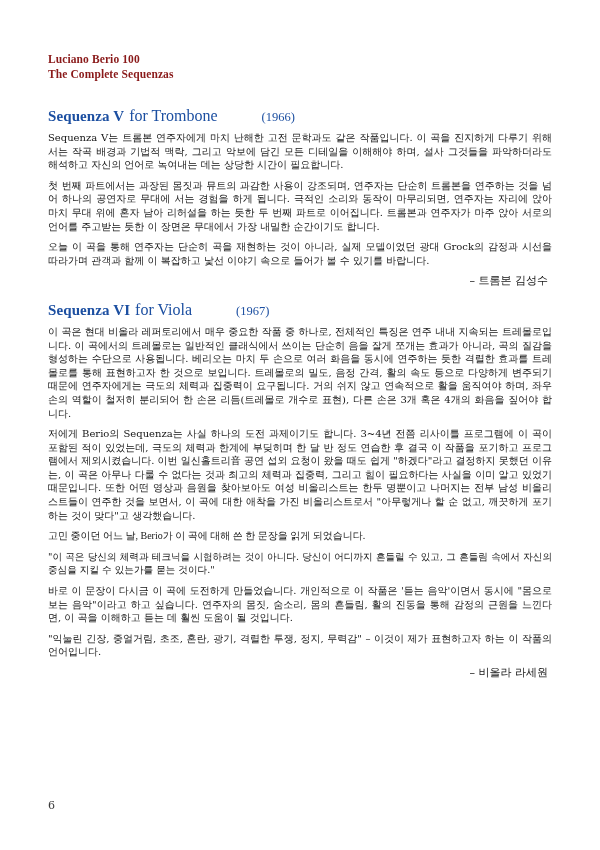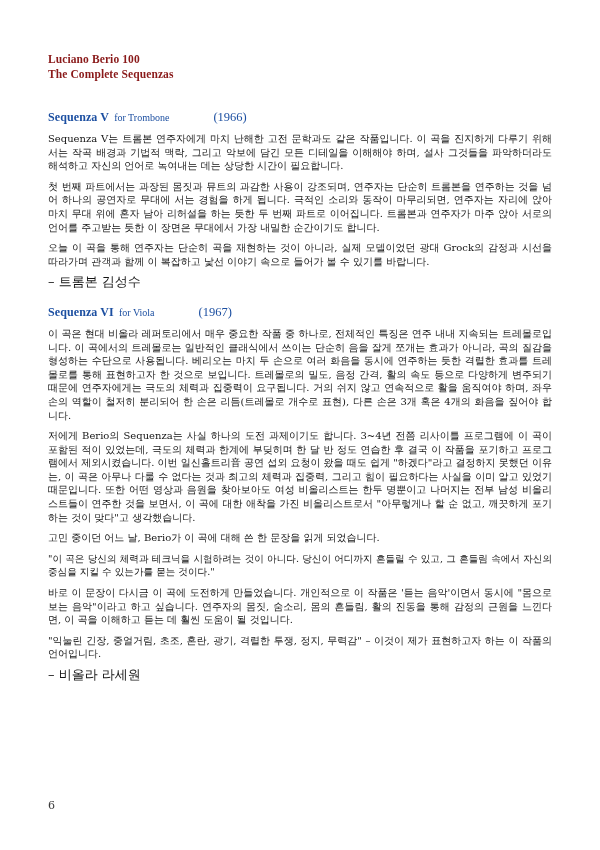--- a/index.html
+++ b/index.html
@@ -35,57 +35,59 @@
   .section {
     margin-bottom: 14px;
   }
   .section-title {
     margin-bottom: 6px;
     line-height: 16px;
   }
   .section-title .main {
     color: #1c4fa1;
     font-weight: bold;
-    font-size: 12px;
+    font-size: 15px;
     letter-spacing: 0.1px;
   }
   .section-title .sub {
     color: #1c4fa1;
-    font-size: 10px;
+    font-size: 16px;
     font-weight: normal;
     margin-left: 5px;
   }
   .section-title .year {
     color: #1c4fa1;
     font-size: 12.5px;
     font-weight: normal;
     padding-left: 40px;
   }
   p.body-text {
     margin: 0 0 7px 0;
     font-size: 10px;
     line-height: 13.6px;
     text-align: justify;
     color: #141414;
     font-family: "DejaVu Serif", "Liberation Serif", serif;
   }
   p.body-text.tight {
+    font-family: Liberation Serif, serif;
   }
   p.quote {
     margin: 0 0 7px 0;
     font-size: 9.6px;
     line-height: 13.6px;
     text-align: justify;
     color: #141414;
     font-family: "DejaVu Serif", "Liberation Serif", serif;
   }
   p.signature {
-    margin: 2px 12px 0 0;
-    font-size: 13px;
+    margin: 2px 4px 0 0;
+    font-size: 11px;
     line-height: 13.6px;
+    text-align: right;
     color: #141414;
     font-family: "DejaVu Serif", "Liberation Serif", serif;
   }
   .page-number {
     position: absolute;
     left: 48px;
     bottom: 38px;
     font-size: 11px;
     color: #3a3a3a;
     font-family: "DejaVu Serif", "Liberation Serif", serif;

